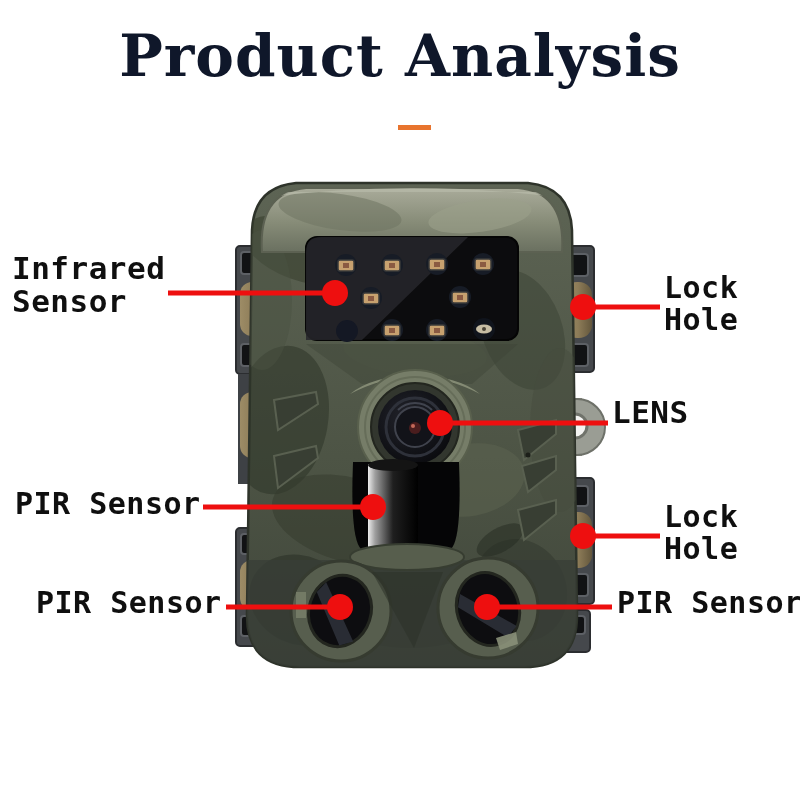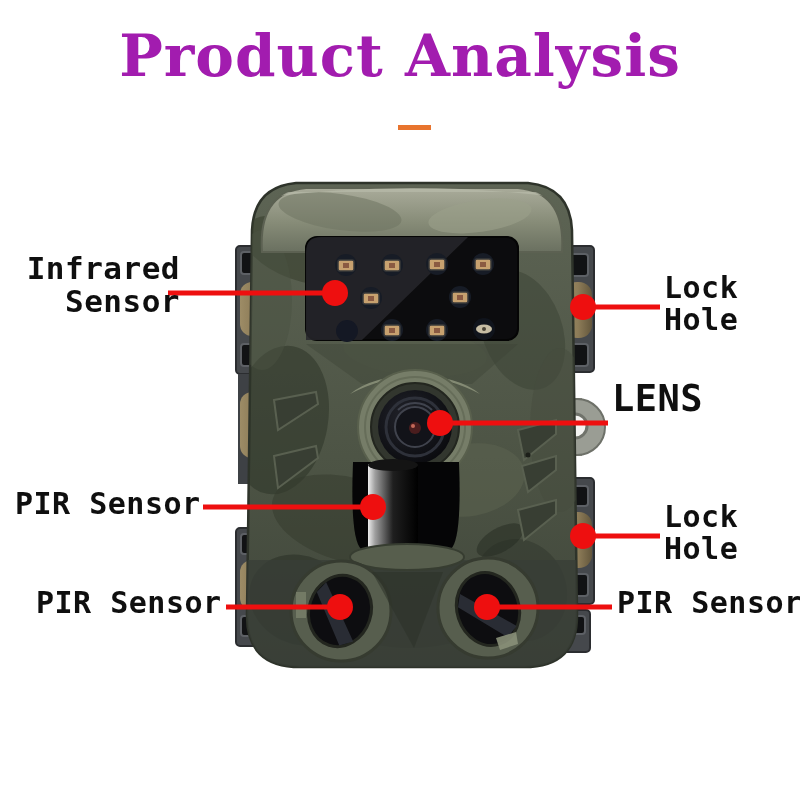--- a/index.html
+++ b/index.html
@@ -1,28 +1,28 @@
 <!DOCTYPE html>
 <html><head>
 <meta charset="utf-8">
 <style>
   html,body{margin:0;padding:0;background:#ffffff;}
   .canvas{position:relative;width:800px;height:800px;background:#ffffff;overflow:hidden;
           font-family:"Liberation Sans",sans-serif;}
   .page-title{position:absolute;top:22px;left:0;width:800px;text-align:center;margin:0;
               font-family:"DejaVu Serif",serif;font-weight:bold;font-size:58px;
-              letter-spacing:1px;color:#a21caf;}
+              letter-spacing:1px;color:#0f172a;}
   .accent-dash{position:absolute;left:398px;top:125px;width:33px;height:5px;background:#e8742e;}
   .camera-art{position:absolute;left:0;top:0;}
   .callout{position:absolute;font-family:"DejaVu Sans Mono",monospace;font-weight:bold;
            font-size:30px;color:#0f0f0f;letter-spacing:0.5px;line-height:1.05;white-space:nowrap;}
   .callout .ln{display:block;}
-  .c-infrared{left:12px;top:252px;width:168px;text-align:right;font-size:31px;}
+  .c-infrared{left:12px;top:252px;width:168px;text-align:left;font-size:31px;}
   .c-lock-top{left:664px;top:272px;}
-  .c-lens{left:612px;top:380px;font-size:37px;}
+  .c-lens{left:612px;top:396px;font-size:31px;}
   .c-pir-left{left:15px;top:488px;}
   .c-lock-bottom{left:664px;top:501px;}
   .c-pir-bl{left:36px;top:587px;}
   .c-pir-br{left:617px;top:587px;}
 </style>
 </head>
 <body>
 
 <div class="canvas">
 

